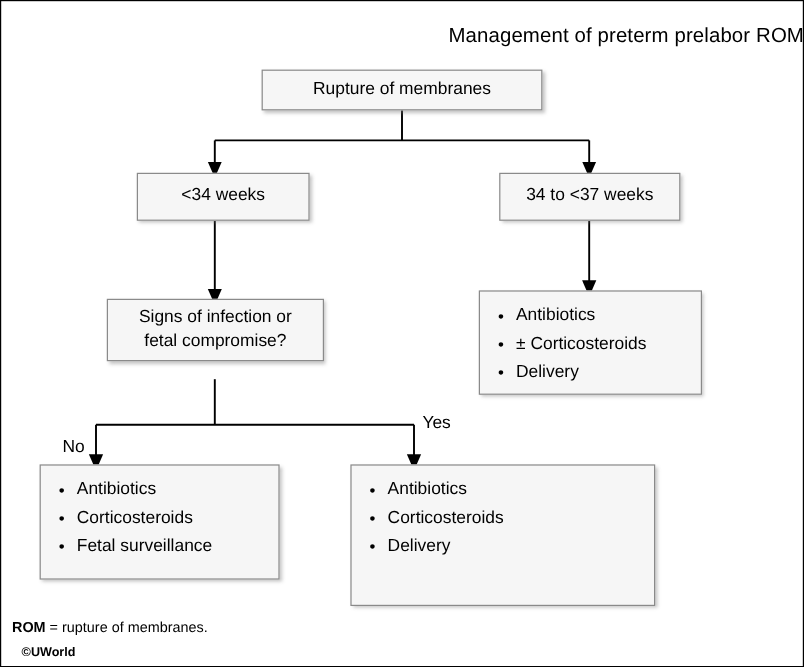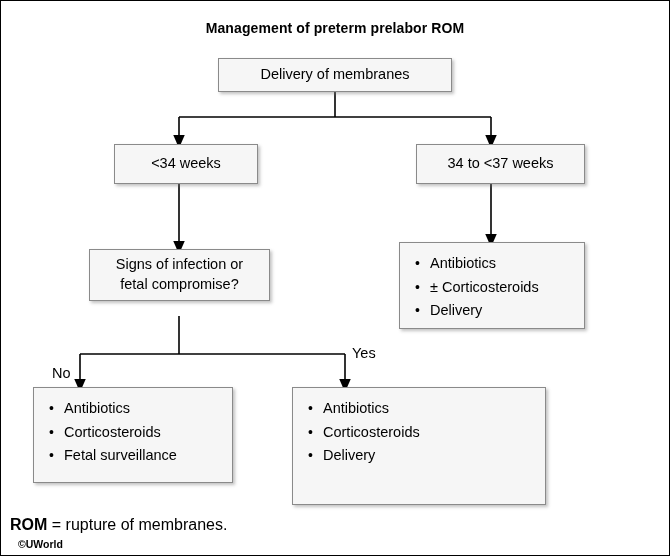--- a/index.html
+++ b/index.html
@@ -21,23 +21,23 @@
     width: 670px;
     height: 556px;
     border: 1px solid #000000;
     box-sizing: border-box;
   }
   .title {
     position: absolute;
     left: 0;
     top: 20px;
     width: 670px;
-    text-align: center;
-    font-size: 14px;
-    font-weight: bold;
+    text-align: right;
+    font-size: 17px;
+    font-weight: normal;
     letter-spacing: 0.1px;
   }
   .box {
     position: absolute;
     background: #f6f6f6;
     border: 1px solid #8a8a8a;
     box-sizing: border-box;
     box-shadow: 2px 2px 3px rgba(120,120,120,0.45);
     font-size: 14.5px;
     line-height: 1.35;
@@ -67,21 +67,21 @@
     left: -15px;
     top: 2px;
     font-size: 14px;
   }
   .edge-label {
     position: absolute;
     font-size: 14.5px;
   }
   .footnote {
     position: absolute;
-    font-size: 16px;
+    font-size: 12px;
   }
   .footnote b { font-weight: bold; }
   .copyright {
     position: absolute;
     font-size: 10.5px;
     font-weight: bold;
   }
   svg.connectors {
     position: absolute;
     left: 0; top: 0;
@@ -113,28 +113,28 @@
 
   <path d="M491,184 L491,240" stroke="#000" stroke-width="1.6" fill="none" marker-end="url(#arrow)"></path>
 
   <path d="M179,316 L179,354" stroke="#000" stroke-width="1.6" fill="none"></path>
   <path d="M80,354 L345,354" stroke="#000" stroke-width="1.6" fill="none"></path>
   <path d="M80,354 L80,385" stroke="#000" stroke-width="1.6" fill="none" marker-end="url(#arrow)"></path>
   <path d="M345,354 L345,385" stroke="#000" stroke-width="1.6" fill="none" marker-end="url(#arrow)"></path>
 </svg>
 
 <div class="box center" style="left:218px; top:58px; width:234px; height:34px;">
-  <span class="inner">Delivery of membranes</span>
+  <span class="inner">Rupture of membranes</span>
 </div>
 
 <div class="box center" style="left:114px; top:144px; width:144px; height:40px;">
   <span class="inner">&lt;34 weeks</span>
 </div>
 
-<div class="box center" style="left:416px; top:144px; width:169px; height:40px;">
+<div class="box center" style="left:416px; top:144px; width:151px; height:40px;">
   <span class="inner">34 to &lt;37 weeks</span>
 </div>
 
 <div class="box center" style="left:89px; top:249px; width:181px; height:52px;">
   <span class="inner">
     <span>Signs of infection or</span><br>
     <span>fetal compromise?</span>
   </span>
 </div>
 

